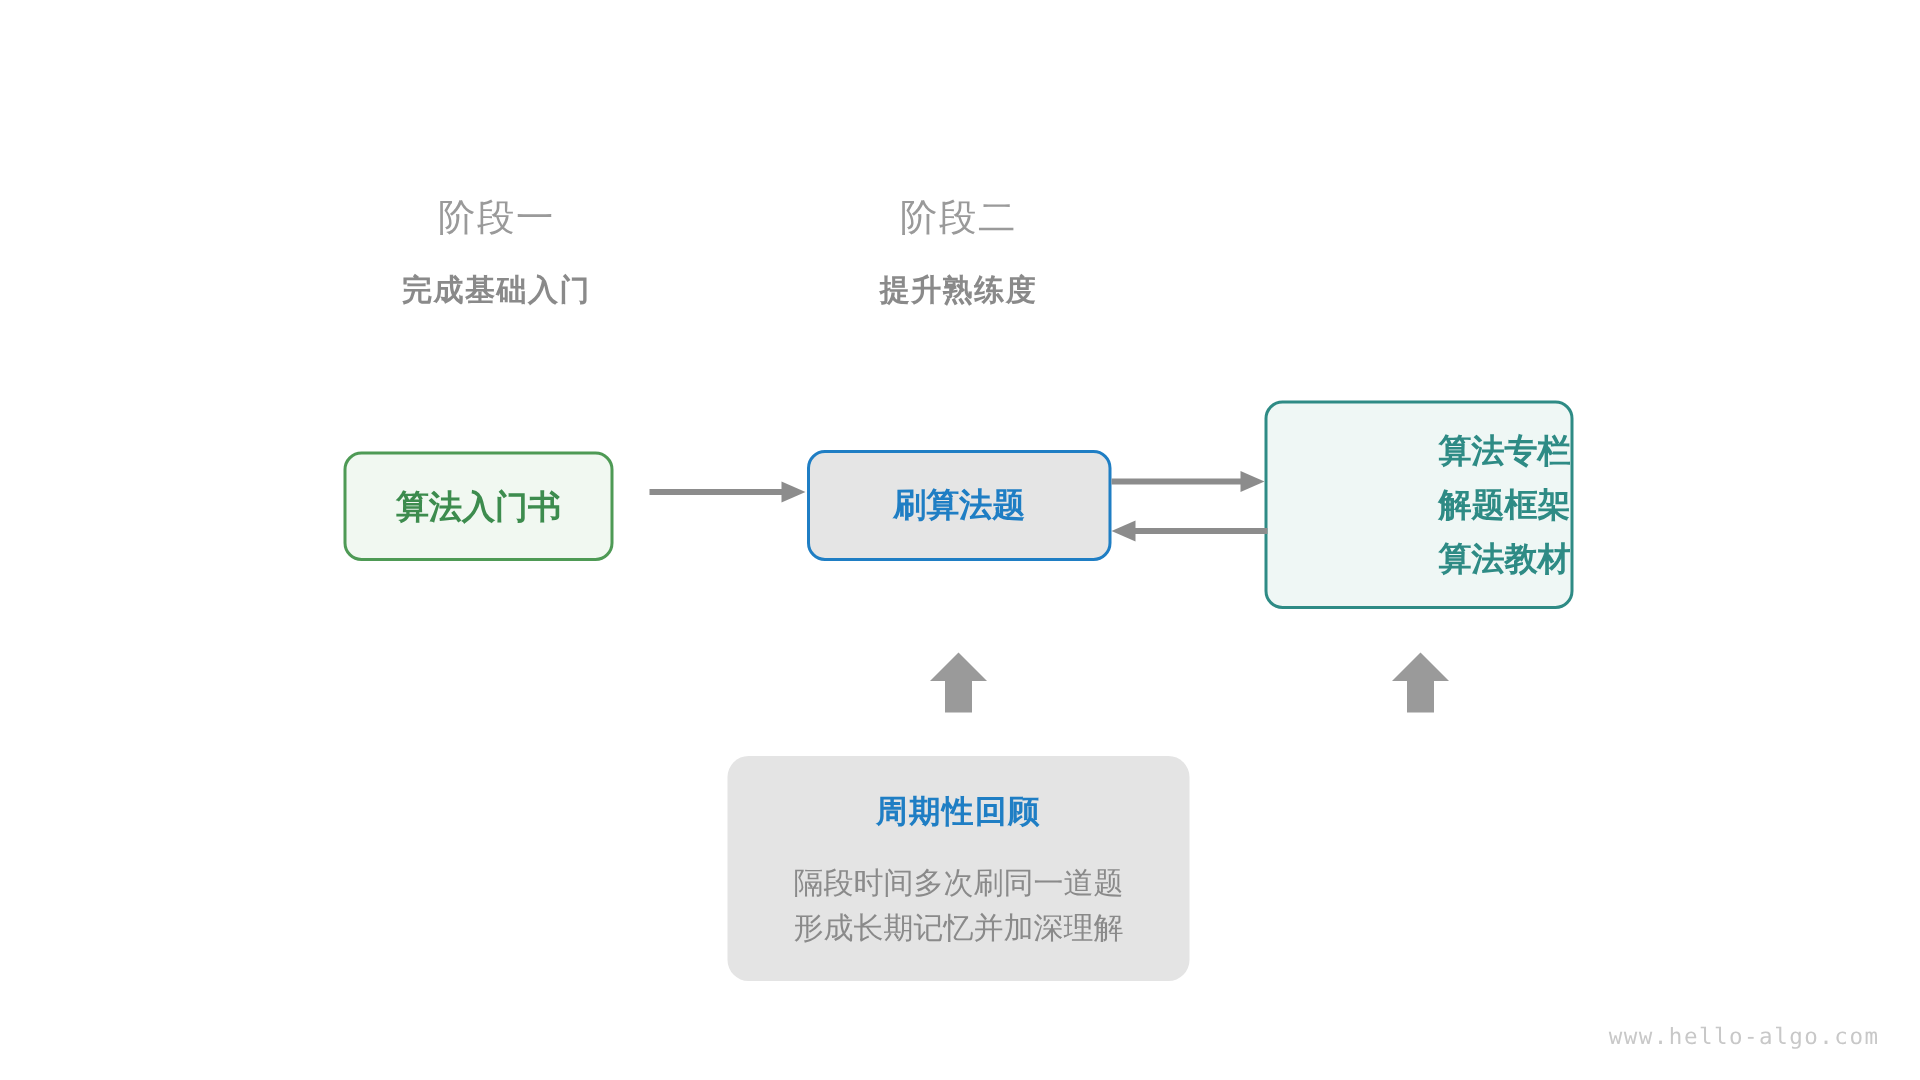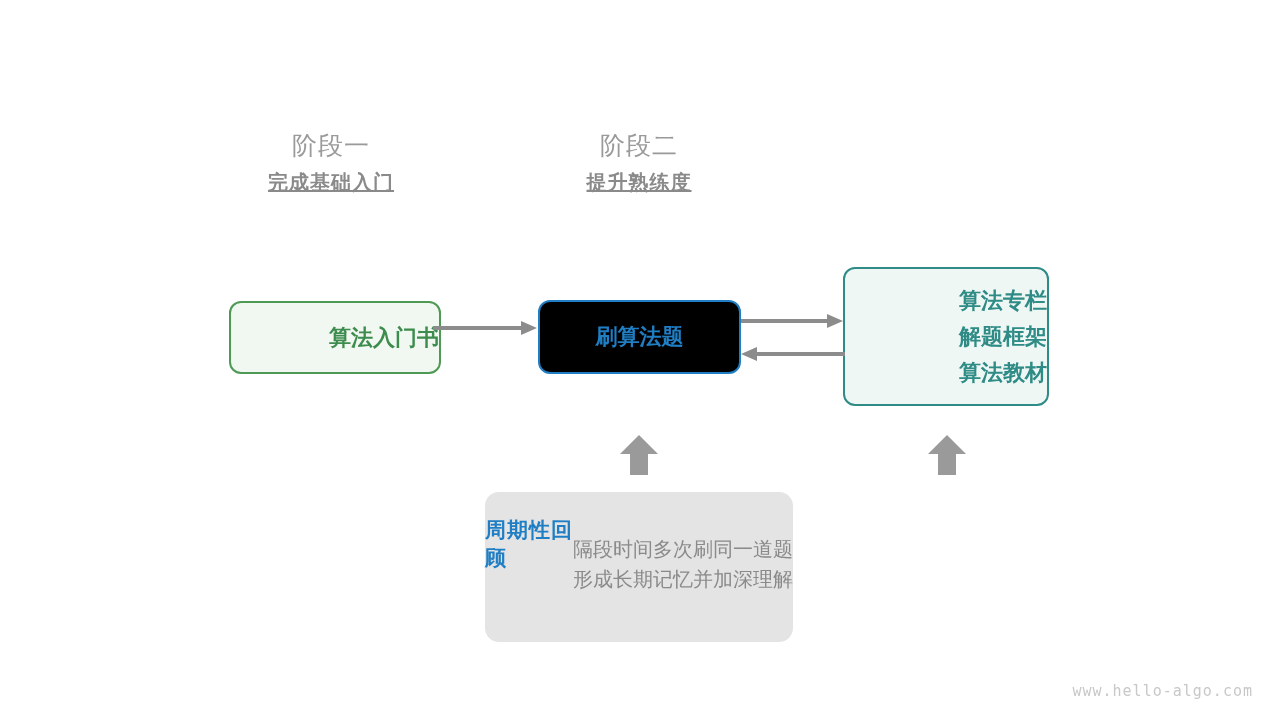--- a/index.html
+++ b/index.html
@@ -31,22 +31,21 @@
     font-weight: 400;
     letter-spacing: 1px;
     line-height: 34px;
   }
   .stage-goal {
     font-size: 20px;
     color: #8a8a8a;
     font-weight: bold;
     letter-spacing: 1px;
     line-height: 32px;
-    margin-top: 4px;
-    text-decoration: underline;
+    margin-top: 16px;
   }
 
   
   .node {
     position: absolute;
     box-sizing: border-box;
     border-radius: 12px;
     display: flex;
     flex-direction: column;
     align-items: center;
@@ -54,35 +53,34 @@
     font-weight: bold;
   }
   .node .line {
     line-height: 36px;
     white-space: nowrap;
   }
 
   .node-green {
     left: 229px;
     top: 301px;
-    width: 212px;
+    width: 180px;
     height: 73px;
     border: 2px solid #4e9a55;
     background: #f1f8f1;
     color: #3d8c4e;
     font-size: 22px;
-    align-items: flex-end;
   }
   .node-blue {
     left: 538px;
     top: 300px;
     width: 203px;
     height: 74px;
     border: 2px solid #1f7ec4;
-    background: #000000;
+    background: #e5e5e5;
     color: #1f7ec4;
     font-size: 22px;
   }
   .node-teal {
     left: 843px;
     top: 267px;
     width: 206px;
     height: 139px;
     border: 2px solid #2e8b85;
     background: #eff7f5;
@@ -91,22 +89,24 @@
     align-items: flex-end;
   }
 
   
   .card {
     position: absolute;
     box-sizing: border-box;
     background: #e4e4e4;
     border-radius: 14px;
     display: flex;
-    flex-direction: row;
+    flex-direction: column;
+    align-items: center;
     padding-top: 24px;
+    margin-top: 12px;
   }
   .card-1 { left: 485px; top: 492px; width: 308px; height: 150px; }
   .card-2 { left: 820px; top: 492px; width: 254px; height: 150px; }
   .card-title {
     font-size: 21px;
     font-weight: bold;
     letter-spacing: 1px;
     line-height: 28px;
   }
   .card-title.blue { color: #1f7ec4; }

